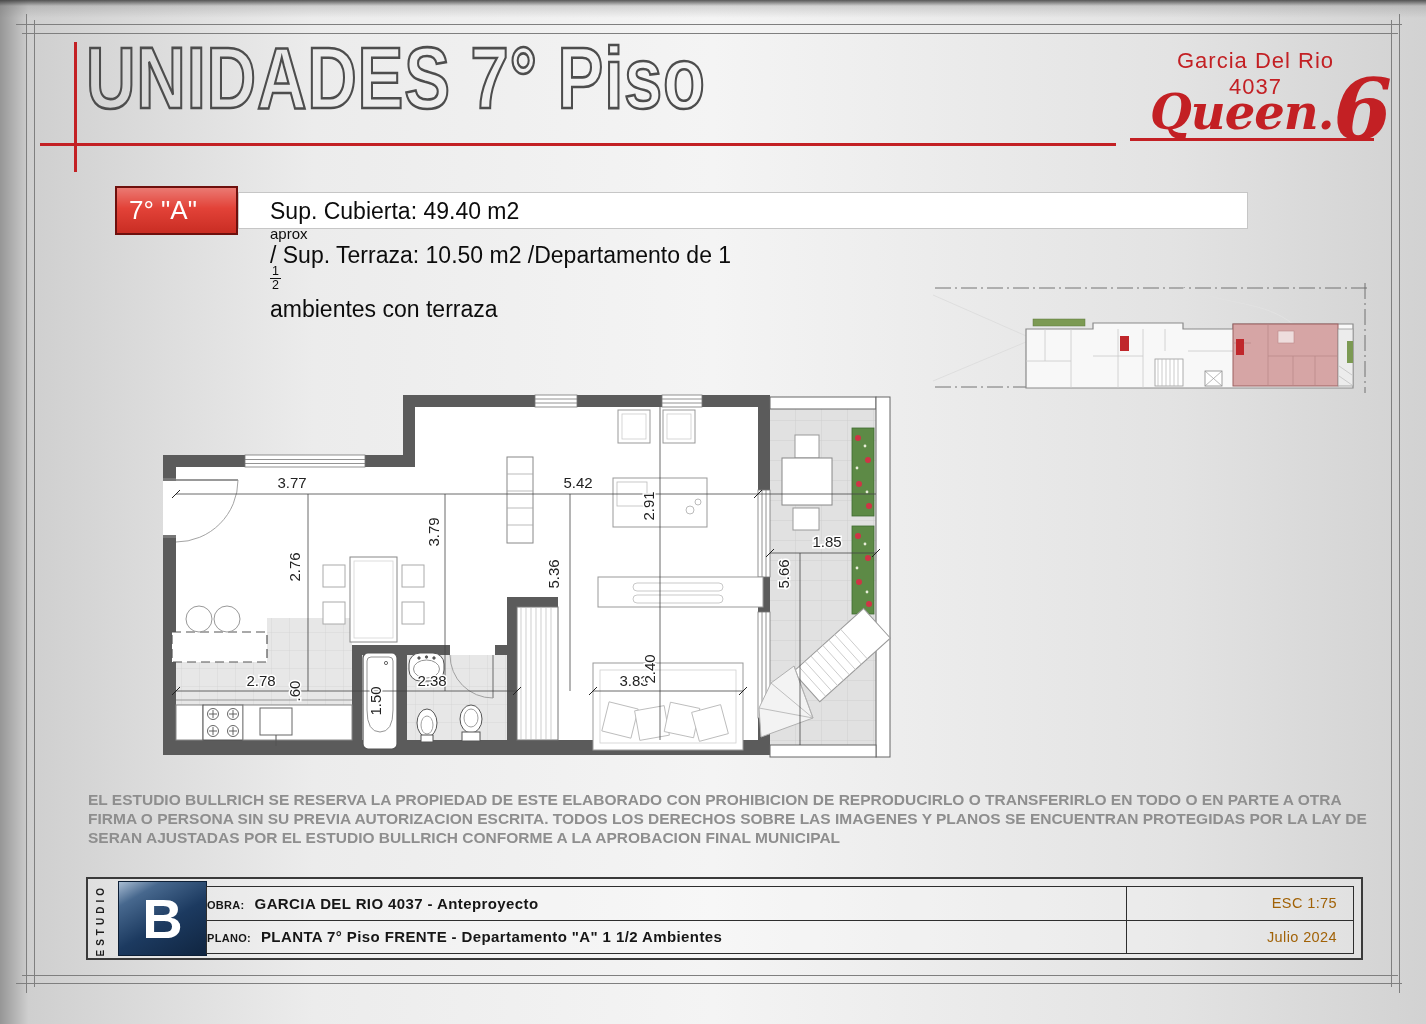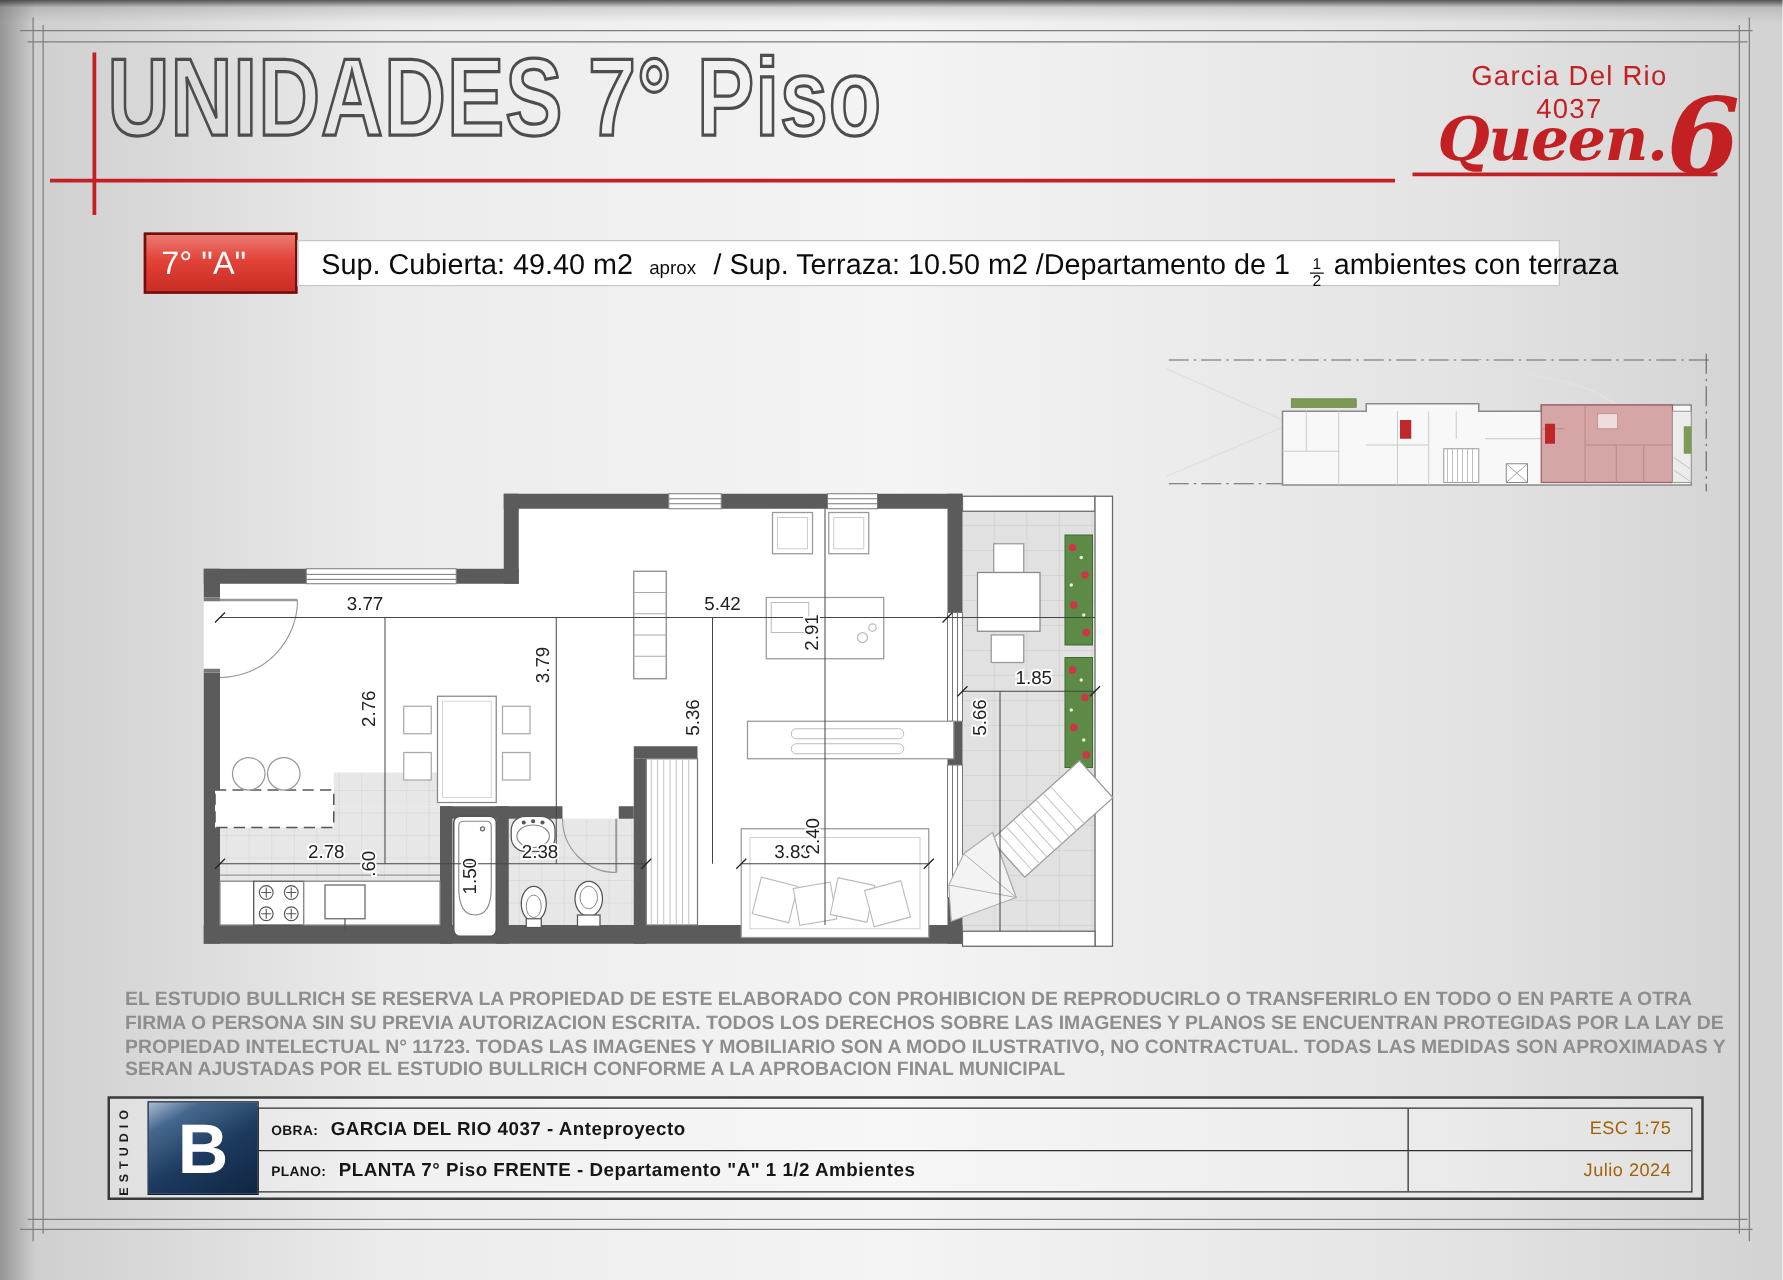--- a/index.html
+++ b/index.html
@@ -34,42 +34,42 @@
   
   .unit-tag{
     left:115px;top:186px;width:123px;height:49px;box-sizing:border-box;
     border:2px solid #6e100d;color:#fff;font-size:26px;
     background:linear-gradient(180deg,rgba(255,255,255,.35),rgba(255,255,255,.08) 45%,rgba(0,0,0,.10)),var(--box_red,#e03227);
     display:flex;align-items:center;padding-left:12px;
   }
   .spec-bar{
     left:238px;top:192px;width:1010px;height:37px;box-sizing:border-box;
     background:#fff;border:1px solid #c6c6c6;
-    display:flex;align-items:baseline;padding:5px 0 0 18px;color:#0c0c0c;font-size:23px;white-space:nowrap;
+    display:flex;align-items:baseline;padding:5px 0 0 18px;color:#0c0c0c;font-size:23px;white-space:nowrap;flex-direction:column;
   }
   .spec-bar .aprox{font-size:15px;margin:0 14px 0 13px;}
   .spec-bar .mid{margin-right:8px;}
   .frac{display:inline-flex;flex-direction:column;font-size:12.5px;line-height:1.05;text-align:center;margin:0 8px;transform:translateY(-4px);}
   .frac .top{border-bottom:1.2px solid #111;padding:0 2px;}
   
-  .disclaimer{left:100px;top:791px;color:#8e8e8e;font-weight:bold;font-size:15.5px;line-height:18.8px;white-space:nowrap;}
+  .disclaimer{left:88px;top:791px;color:#8e8e8e;font-weight:bold;font-size:15.5px;line-height:18.8px;white-space:nowrap;}
   
   .titleblock{left:86px;top:877px;width:1277px;height:83px;box-sizing:border-box;border:2px solid #3a3a3a;background:rgba(255,255,255,.25);}
   .tb-vertical{position:absolute;left:0;top:0;width:26px;height:100%;}
   .tb-vertical span{position:absolute;left:-24px;top:36px;transform:rotate(-90deg);transform-origin:center;display:block;width:72px;
     font-size:10px;font-weight:bold;letter-spacing:4px;color:#1d1d1d;text-align:center;}
   .tb-logo{position:absolute;left:30px;top:2px;width:89px;height:75px;
     background:linear-gradient(150deg,#a9bdd3 0%,#47688e 20%,var(--logo_blue,#1c3a60) 55%,#122档842 100%);
     background:linear-gradient(150deg,#a9bdd3 0%,#47688e 20%,var(--logo_blue,#1c3a60) 55%,#102540 100%);
     border:1px solid #0d1f36;box-sizing:border-box;
     display:flex;align-items:center;justify-content:center;color:#fff;font-size:56px;font-weight:bold;}
   .tb-grid{position:absolute;left:118px;top:7px;right:7px;bottom:4px;border:1.5px solid #2e2e2e;display:flex;flex-direction:column;}
   .tb-row{flex:1;display:flex;align-items:center;box-sizing:border-box;}
   .tb-row.first{border-bottom:1.5px solid #2e2e2e;}
-  .tb-cell{flex:1;display:flex;align-items:baseline;padding-left:10px;color:#161616;}
+  .tb-cell{flex:1;display:flex;align-items:baseline;color:#161616;}
   .tb-label{font-size:11px;font-weight:bold;margin-right:10px;letter-spacing:.3px;}
   .tb-value{font-size:15px;letter-spacing:.4px;font-weight:bold;}
   .tb-right{width:210px;align-self:stretch;border-left:1.5px solid #2e2e2e;display:flex;align-items:center;justify-content:flex-end;
     padding-right:16px;font-size:14.5px;color:#a16207;letter-spacing:.4px;}
   svg text{font-family:"Liberation Sans",sans-serif;}
   .dimtext{font-size:15px;fill:#222;paint-order:stroke;stroke:#ffffff;stroke-width:3px;}
 </style>
 </head>
 <body>
 
@@ -369,21 +369,20 @@
       <text class="dimtext" transform="translate(236,321) rotate(-90)" text-anchor="middle">1.50</text>
       <text class="dimtext" x="287" y="306" text-anchor="middle">2.38</text>
       <text class="dimtext" x="489" y="306" text-anchor="middle">3.83</text>
       <text class="dimtext" transform="translate(510,289) rotate(-90)" text-anchor="middle">2.40</text>
     </g>
   </svg>
 
   <div class="abs disclaimer">
     <div>EL ESTUDIO BULLRICH SE RESERVA LA PROPIEDAD DE ESTE ELABORADO CON PROHIBICION DE REPRODUCIRLO O TRANSFERIRLO EN TODO O EN PARTE A OTRA</div>
     <div>FIRMA O PERSONA SIN SU PREVIA AUTORIZACION ESCRITA. TODOS LOS DERECHOS SOBRE LAS IMAGENES Y PLANOS SE ENCUENTRAN PROTEGIDAS POR LA LAY DE</div>
-    <div>PROPIEDAD INTELECTUAL N° 11723.  TODAS LAS IMAGENES Y MOBILIARIO SON A MODO ILUSTRATIVO, NO CONTRACTUAL. TODAS LAS MEDIDAS SON APROXIMADAS Y</div>
     <div>SERAN AJUSTADAS POR EL ESTUDIO BULLRICH CONFORME A LA APROBACION FINAL MUNICIPAL</div>
   </div>
 
   <div class="abs titleblock">
     <div class="tb-vertical">
       <span>ESTUDIO</span>
     </div>
     <div class="tb-logo">
       <span>B</span>
     </div>

